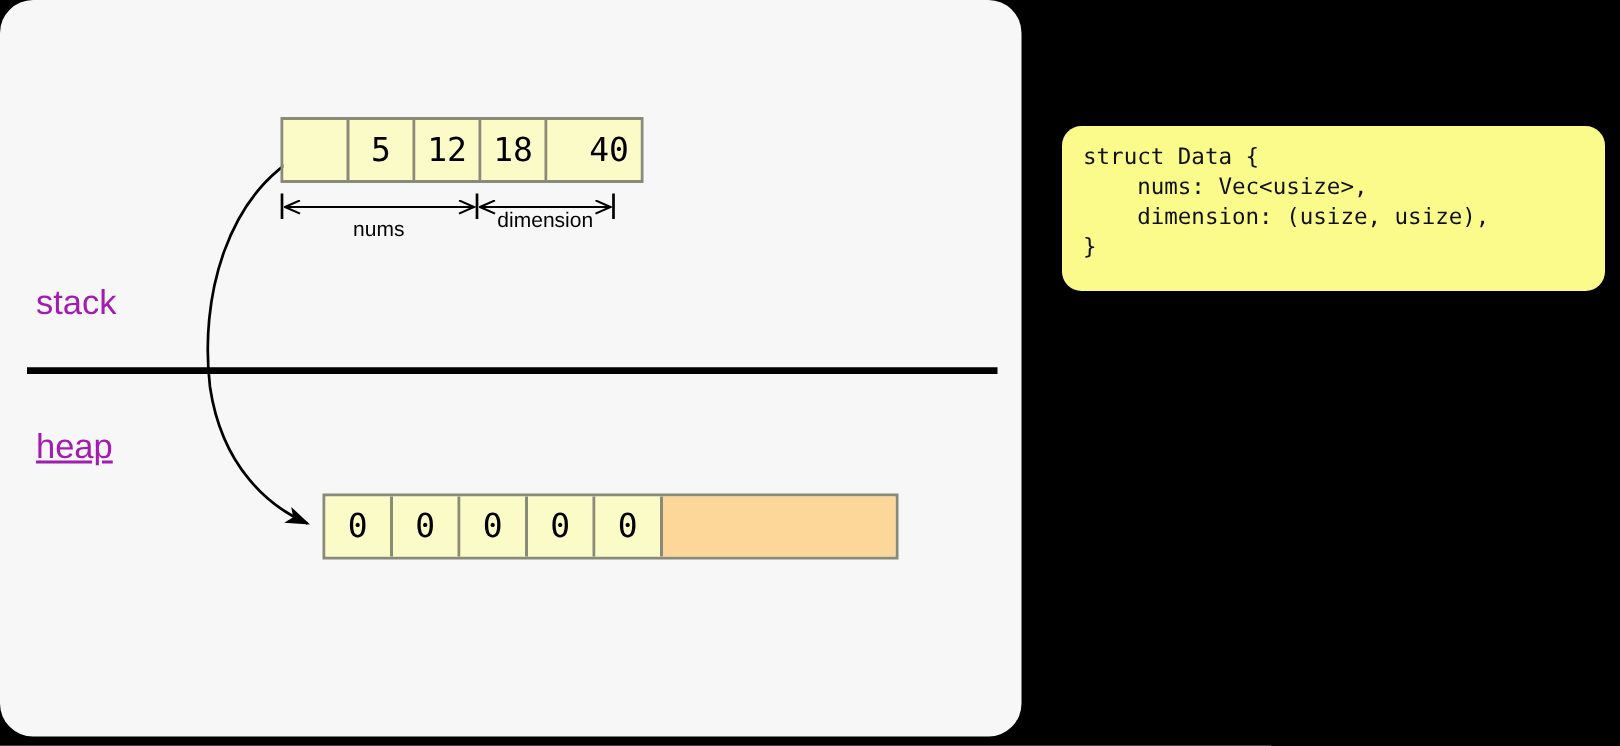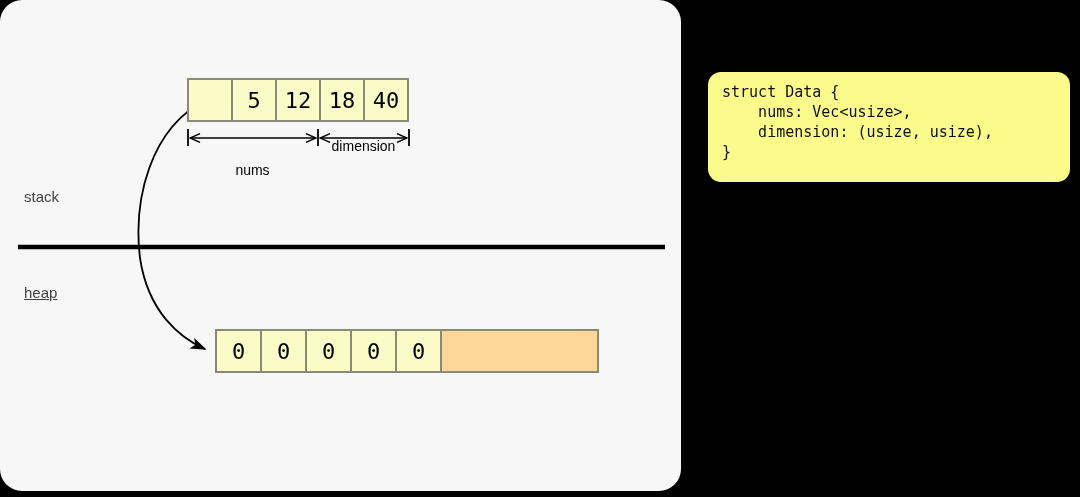--- a/index.html
+++ b/index.html
@@ -33,22 +33,22 @@
     top: 0;
     width: 681px;
     height: 491px;
     display: block;
   }
 
   
   .region-label {
     position: absolute;
     font-family: "Liberation Sans", sans-serif;
-    font-size: 15px;
-    color: #404040;
+    font-size: 23px;
+    color: #a21caf;
     white-space: nowrap;
   }
   #stack-label { left: 24px; top: 188px; }
   #heap-label  { left: 24px; top: 284px; text-decoration: underline; }
 
   
   #stack-struct {
     position: absolute;
     left: 187px;
     top: 78px;
@@ -62,33 +62,33 @@
     background: #fbfbc8;
     border-right: 2px solid #8a8a78;
     box-sizing: content-box;
     display: flex;
     align-items: center;
     justify-content: center;
     font-family: "DejaVu Sans Mono", monospace;
     font-size: 22px;
     color: #000000;
   }
-  .struct-cell:last-child { border-right: none; }
+  .struct-cell:last-child { border-right: none; padding-left: 20px; }
   .struct-cell.ptr-cell { position: relative; }
 
   
   .bracket-label {
     position: absolute;
     font-family: "Liberation Sans", sans-serif;
     font-size: 14px;
     color: #000000;
     white-space: nowrap;
     text-align: center;
   }
-  #nums-label      { left: 187px; top: 162px; width: 131px; }
+  #nums-label      { left: 187px; top: 144px; width: 131px; }
   #dimension-label { left: 318px; top: 138px; width: 91px; }
 
   
   #heap-vector {
     position: absolute;
     left: 215px;
     top: 329px;
     display: flex;
     border: 2px solid #8a8a78;
     box-sizing: content-box;
@@ -109,21 +109,21 @@
   #heap-spare {
     width: 155px;
     height: 40px;
     background: #fdd79a;
   }
 
   
   #code-box {
     position: absolute;
     left: 708px;
-    top: 72px;
+    top: 84px;
     width: 362px;
     height: 110px;
     background: #fbfb8c;
     border-radius: 13px;
     box-sizing: border-box;
     padding: 10px 12px 10px 14px;
     overflow: hidden;
   }
   #code-text {
     margin: 0;

